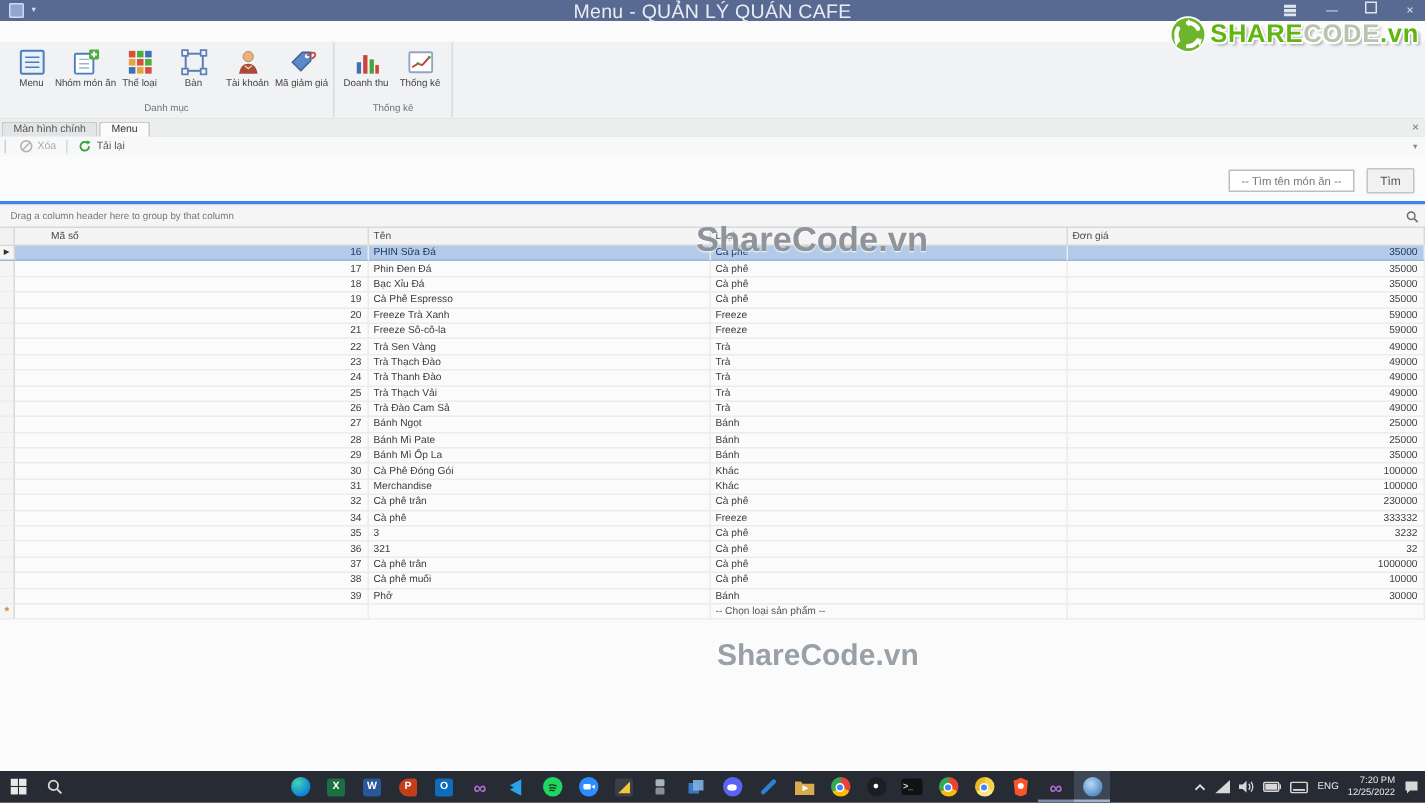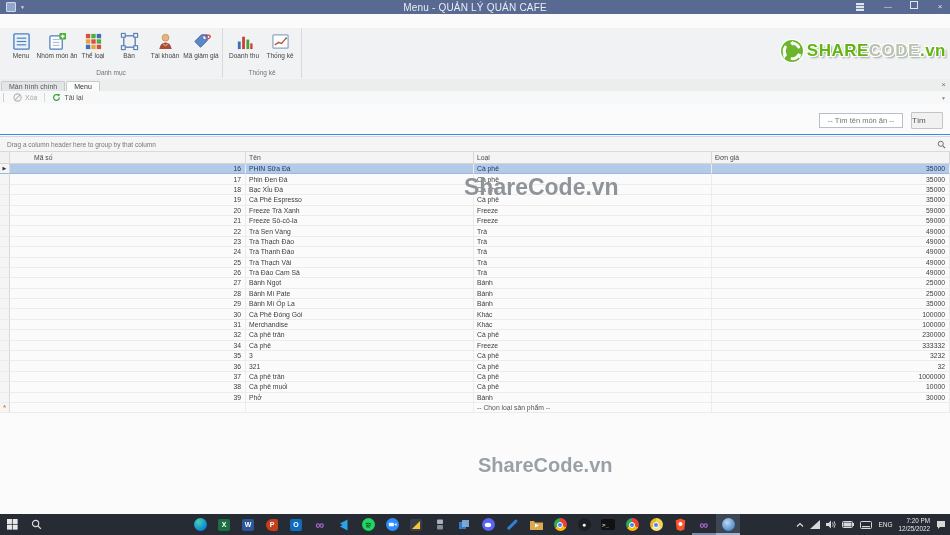--- a/index.html
+++ b/index.html
@@ -4,21 +4,21 @@
 <style>
   html,body{margin:0;padding:0;background:#000;}
   #app{position:relative;width:950px;height:535px;overflow:hidden;background:#fbfbfc;
        font-family:"Liberation Sans","DejaVu Sans",sans-serif;-webkit-font-smoothing:antialiased;}
   
   #titlebar{position:absolute;left:0;top:0;width:950px;height:14px;background:#586a92;color:#fff;
             display:flex;align-items:center;}
   .qat{display:flex;align-items:center;gap:4px;padding-left:6px;}
   .qat-ic{width:8px;height:8px;background:#8fa7cf;border:1px solid #cfd9ea;border-radius:1px;}
   .qat-caret{font-size:5px;color:#d7deeb;}
-  #win-title{position:absolute;left:0;right:0;text-align:center;font-size:10px;letter-spacing:.2px;color:#e8edf5;}
+  #win-title{position:absolute;left:0;right:0;text-align:center;font-size:13px;letter-spacing:.2px;color:#e8edf5;}
   .win-btns{position:absolute;right:4px;top:0;height:14px;display:flex;align-items:center;gap:14px;z-index:5;}
   .win-btn{color:#dfe5ef;font-size:8px;line-height:14px;width:12px;text-align:center;cursor:default;}
   .ribopt-ic svg{display:block;}
   .maxglyph{display:inline-block;width:6px;height:6px;border:1px solid #dfe5ef;}
   
   #tabrow{position:absolute;left:0;top:14px;width:950px;height:14px;background:#586a92;display:flex;align-items:flex-end;}
   .appbtn{display:flex;align-items:center;gap:2px;padding:0 6px 2px 7px;}
   .appbtn-ic{width:9px;height:9px;background:linear-gradient(135deg,#9db8e0,#5f7cab);border:1px solid #cdd9ec;border-radius:1px;}
   .appbtn-caret{font-size:5px;color:#d7deeb;}
   .rtab{font-size:8px;color:#e6ebf4;padding:2px 11px 2px;cursor:default;}
@@ -39,25 +39,25 @@
   .dt-close{position:absolute;right:4px;top:1px;font-size:8px;color:#777;line-height:10px;}
   
   #toolbar{position:absolute;left:0;top:91px;width:950px;height:13px;background:#f7f8f9;display:flex;align-items:center;font-size:7px;color:#555;}
   .tb-grip{width:1px;height:9px;background:#cfcfcf;margin:0 4px 0 3px;}
   .tb-item{display:flex;align-items:center;gap:3px;padding:0 5px;height:13px;}
   .tb-item.disabled{color:#a8a8a8;}
   .tb-sep{width:1px;height:9px;background:#d8d8d8;margin:0 2px;}
   .tb-item svg{display:block;}
   .tb-overflow{position:absolute;right:4px;font-size:5px;color:#888;}
   
-  #searchband{position:absolute;left:0;top:104px;width:950px;height:30px;background:#fbfbfc;border-bottom:1px solid #3b82f6;}
+  #searchband{position:absolute;left:0;top:104px;width:950px;height:30px;background:#fbfbfc;border-bottom:5px solid #3b82f6;}
   #search-input{position:absolute;left:819px;top:9px;width:84px;height:15px;box-sizing:border-box;border:1px solid #b9bfc7;background:#fff;
      font-size:7.5px;color:#9a9a9a;text-align:center;font-family:"Liberation Sans",sans-serif;padding:0;}
   #search-btn{position:absolute;left:911px;top:8px;width:32px;height:17px;box-sizing:border-box;background:#f1f1f1;border:1px solid #c4c4c4;
-     font-size:8px;color:#555;text-align:left;line-height:15px;border-radius:1px;}
+     font-size:8px;color:#555;text-align:center;line-height:15px;border-radius:1px;}
   
   #gridwrap{position:absolute;left:0;top:136px;width:950px;height:378px;background:#fbfbfc;border-top:1px solid #d6d6d6;}
   #grouppanel{position:relative;height:15px;background:#f5f5f5;border-bottom:1px solid #d9d9d9;font-size:6.5px;color:#777;
      display:flex;align-items:center;padding-left:7px;box-sizing:border-box;}
   .gp-search{position:absolute;right:4px;top:3px;}
   .gcols{display:grid;grid-template-columns:10px 236px 228px 238px 238px;}
   #gridheader{height:11px;background:#f4f4f4;border-bottom:1px solid #d5d5d5;font-size:6.8px;color:#4a4a4a;}
   #gridheader .hc{border-right:1px solid #d9d9d9;display:flex;align-items:center;overflow:hidden;white-space:nowrap;box-sizing:border-box;padding-left:3px;}
   #gridheader .hc.first{padding-left:24px;}
   #gridheader .hc.ind{background:#f1f1f1;padding:0;}
@@ -66,21 +66,21 @@
       display:flex;align-items:center;box-sizing:border-box;line-height:9px;}
   .grow .c.ind{background:#f5f5f5;border-right:1px solid #d8d8d8;justify-content:center;padding:0;}
   .grow .c.id,.grow .c.pr{justify-content:flex-end;padding-right:4px;}
   .grow .c.nm,.grow .c.ct{padding-left:3px;}
   .grow.sel .c{background:#b3cbe8;color:#1e3a63;border-bottom-color:#9db8d9;}
   .grow.sel .c.ind{background:#f5f5f5;}
   .selarrow{font-size:5px;color:#333;}
   .newmark{color:#e08639;font-weight:bold;font-size:8px;line-height:6px;}
   .nrtext{color:#555;}
   
-  .wm{position:absolute;z-index:60;pointer-events:none;font-weight:bold;margin-top:28px;}
+  .wm{position:absolute;z-index:60;pointer-events:none;font-weight:bold;}
   #wm-center{left:464px;top:146px;font-size:23px;color:#8f949a;text-shadow:0 1px 1px #fff;}
   #wm-lower{left:478px;top:426px;font-size:20px;color:#9aa0a7;text-shadow:0 1px 1px #fff;}
   #wm-copy{left:344px;top:495px;font-size:18px;color:#3d4a63;text-shadow:0 1px 2px rgba(255,255,255,.6);}
   #wm-logo{right:4px;top:10px;display:flex;align-items:center;gap:2px;}
   #wm-logo .lg-text{font-size:17px;font-weight:bold;letter-spacing:.5px;
      text-shadow:-1px -1px 0 #fff,1px -1px 0 #fff,-1px 1px 0 #fff,1px 1px 0 #fff,2px 2px 2px rgba(0,0,0,.35);}
   .lg-green{color:#61b510;}
   .lg-gray{color:#b9c4ae;}
   
   #taskbar{position:absolute;left:0;top:514px;width:950px;height:21px;background:#262b34;display:flex;align-items:center;z-index:40;}

